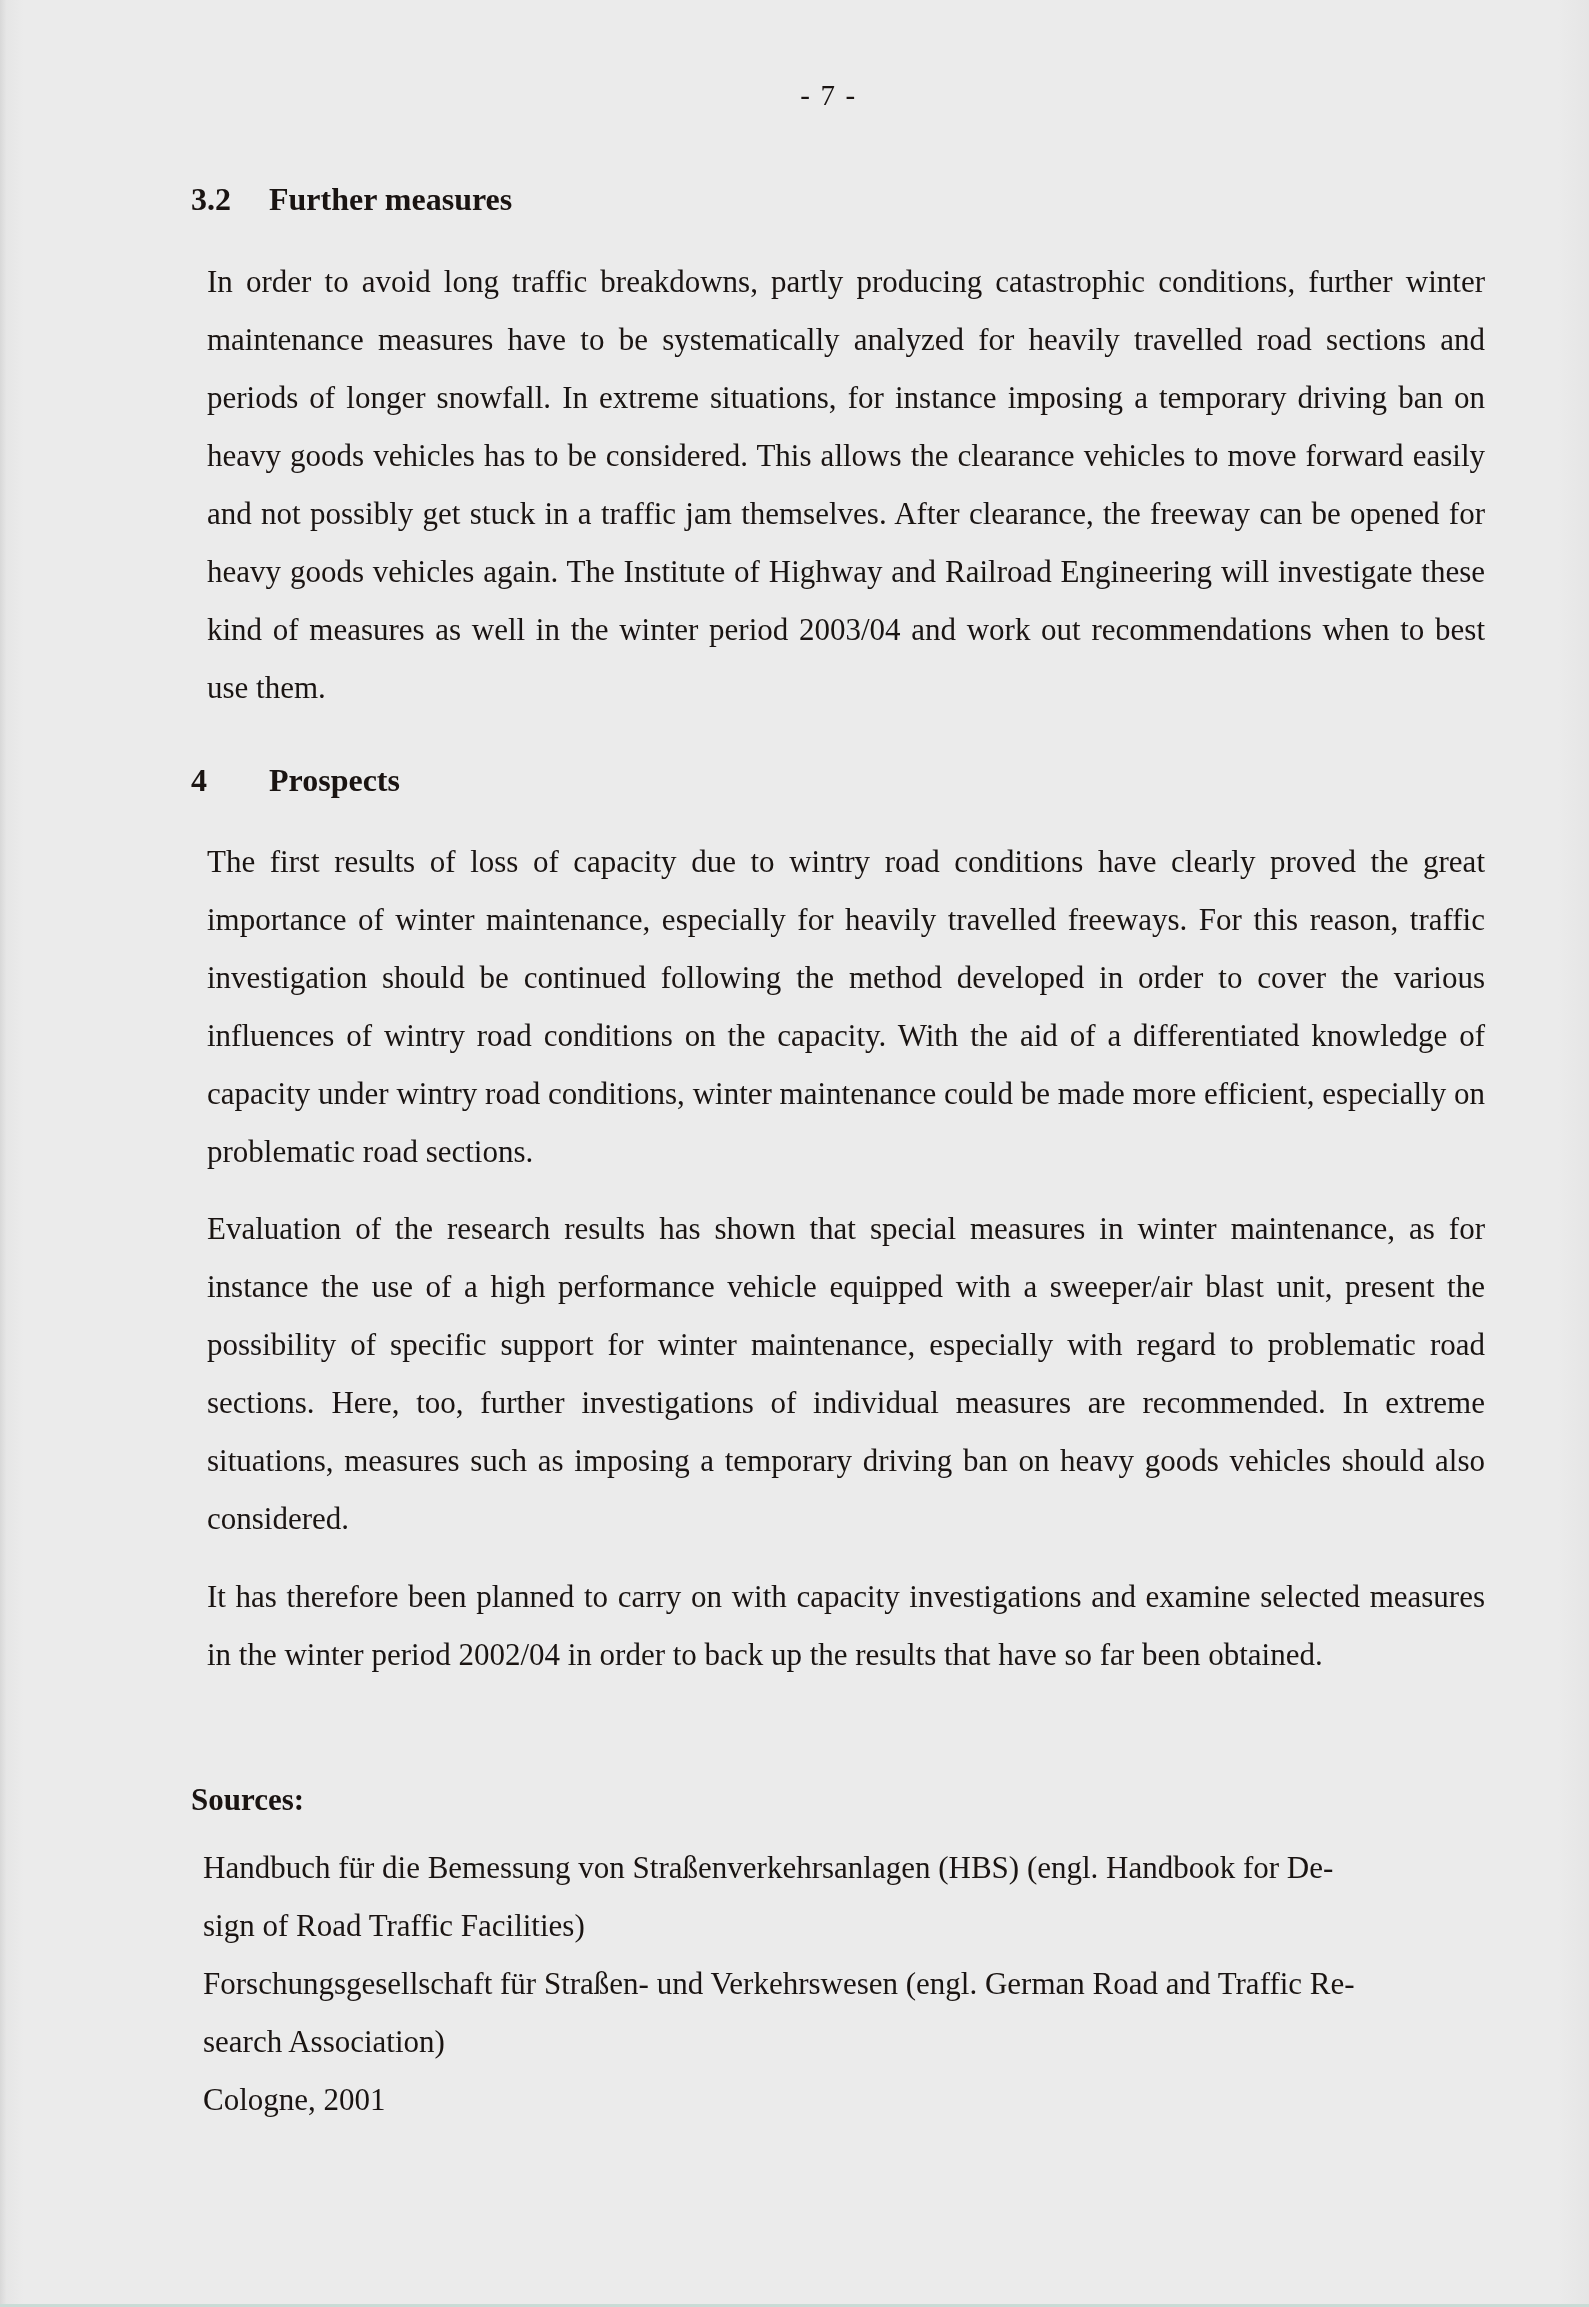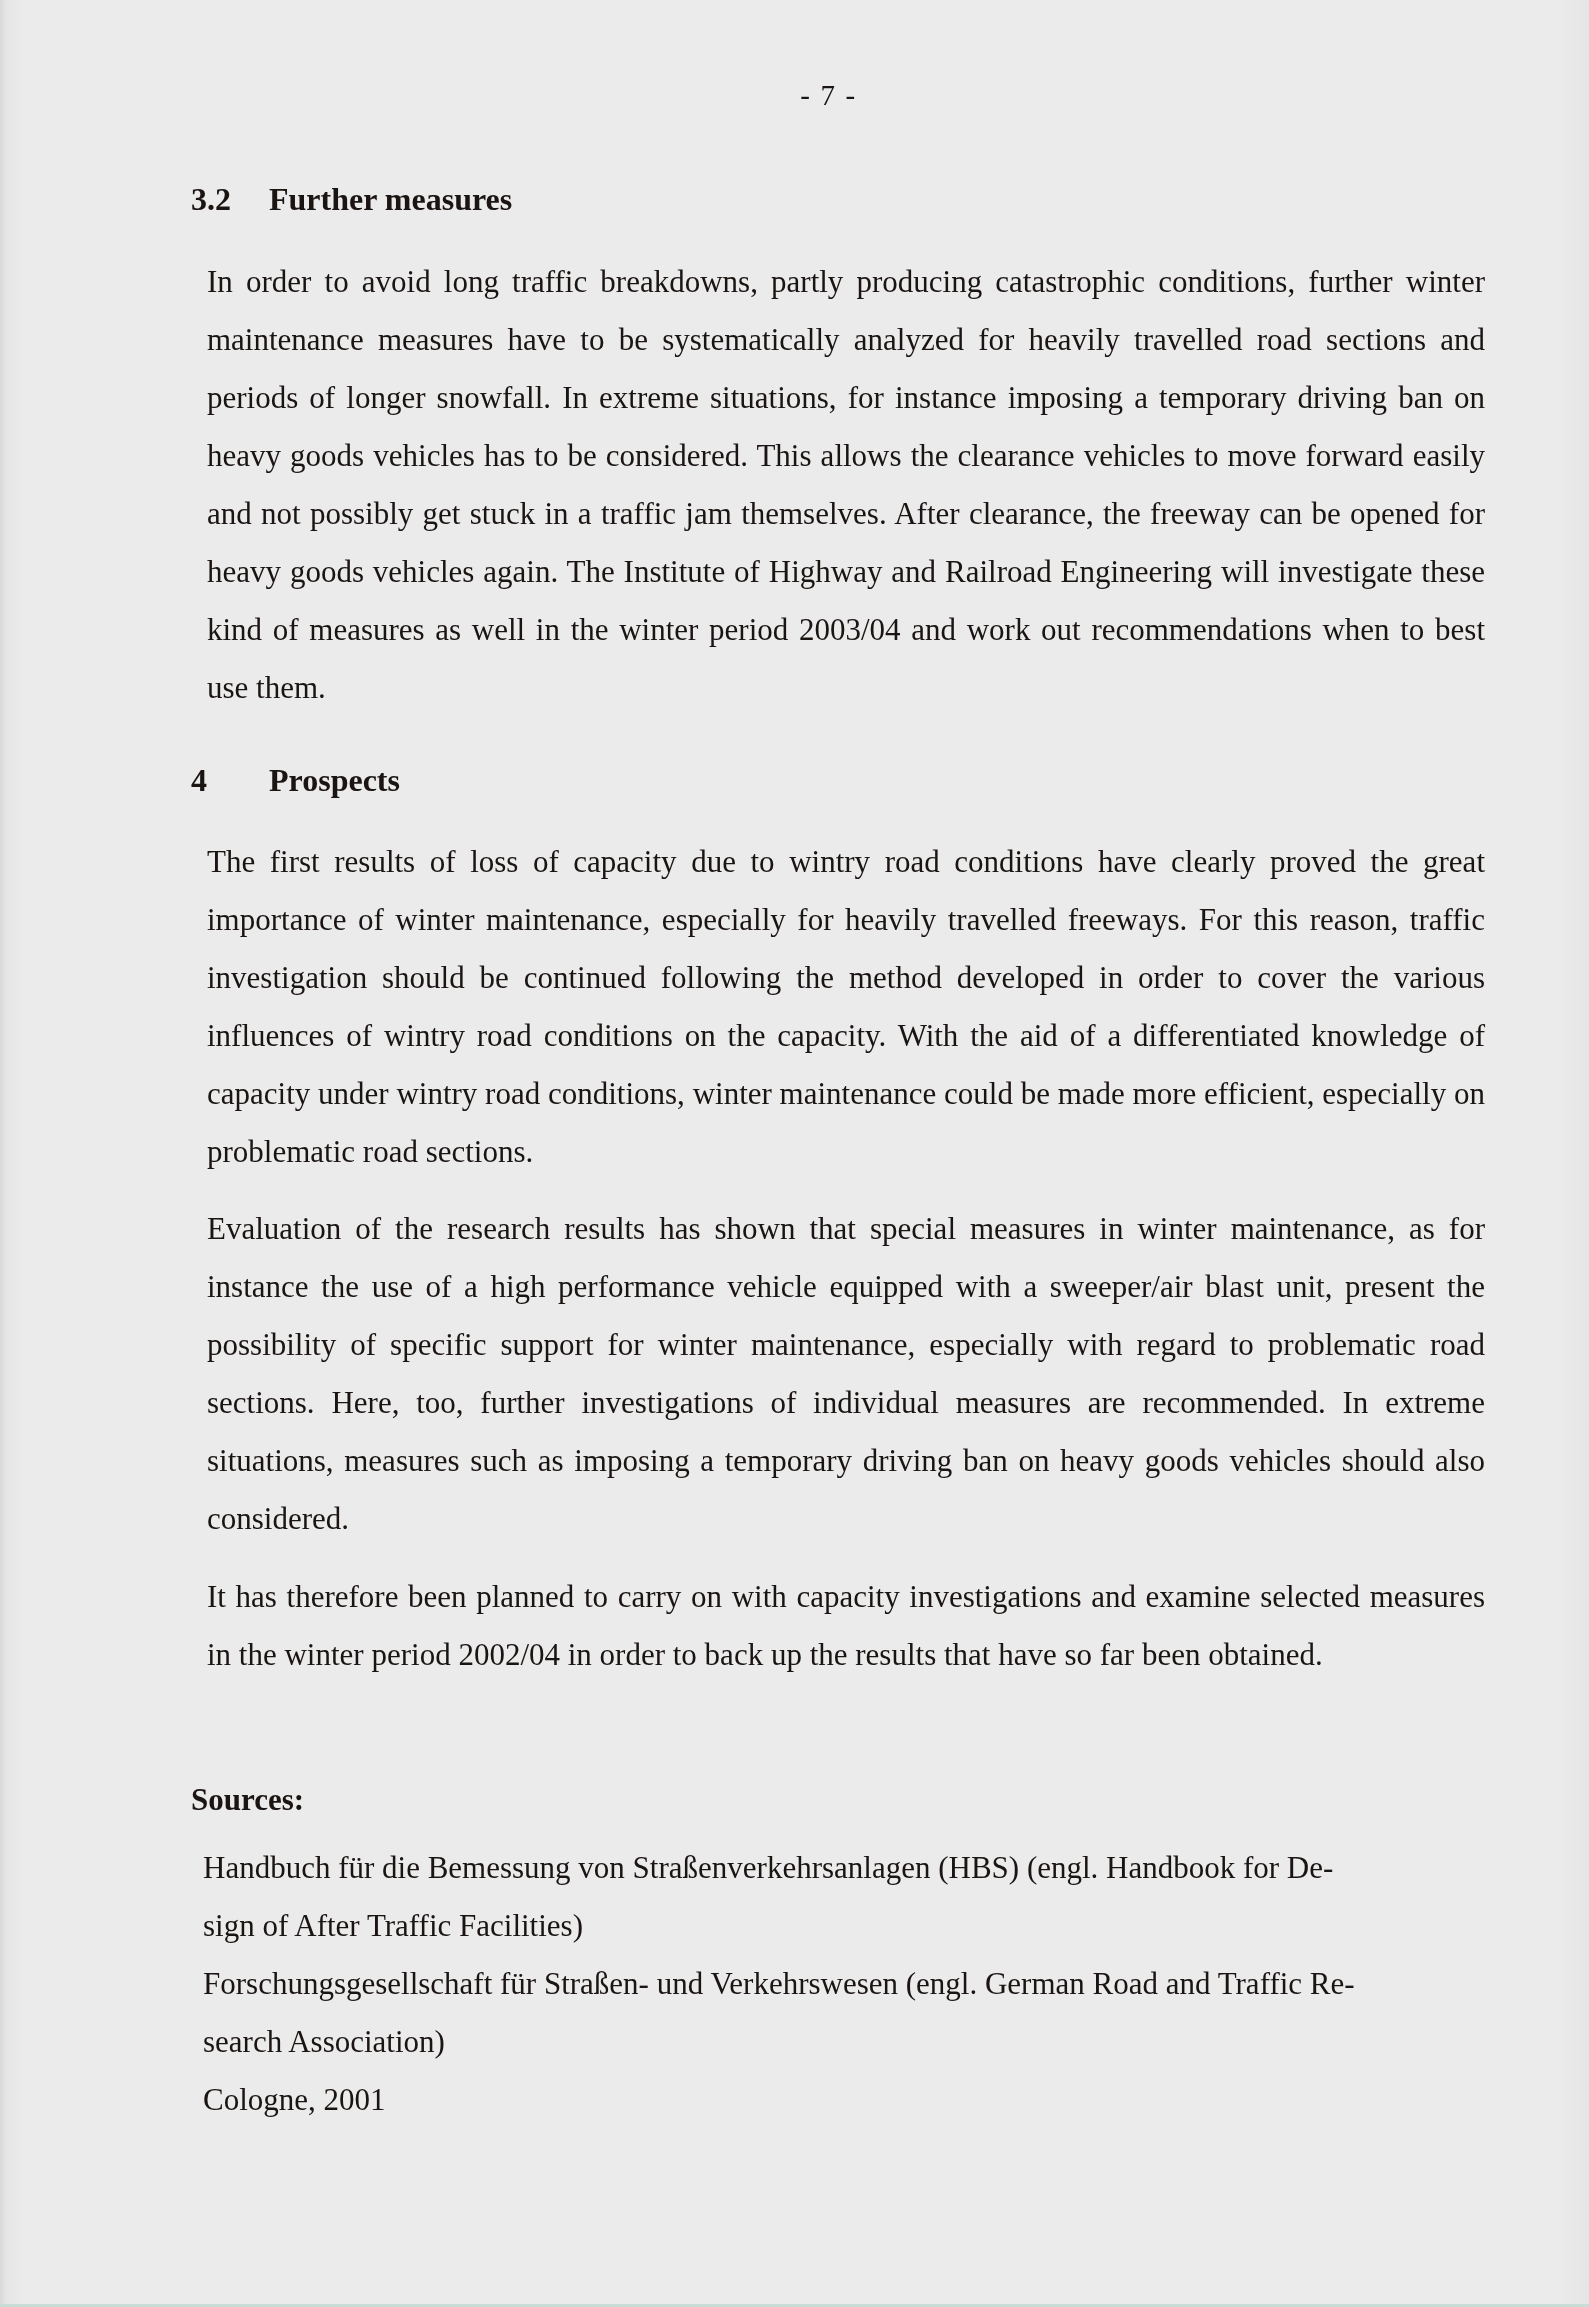--- a/index.html
+++ b/index.html
@@ -106,21 +106,21 @@
     <p class="para" style="top:833px;">The first results of loss of capacity due to wintry road conditions have clearly proved the great importance of winter maintenance, especially for heavily travelled freeways. For this reason, traffic investigation should be continued following the method developed in order to cover the various influences of wintry road conditions on the capacity. With the aid of a differentiated knowledge of capacity under wintry road conditions, winter maintenance could be made more efficient, especially on problematic road sections.</p>
 
     <p class="para" style="top:1200px;">Evaluation of the research results has shown that special measures in winter maintenance, as for instance the use of a high performance vehicle equipped with a sweeper/air blast unit, pre­sent the possibility of specific support for winter maintenance, especially with regard to problematic road sections. Here, too, further investigations of individual measures are rec­ommended. In extreme situations, measures such as imposing a temporary driving ban on heavy goods vehicles should also considered.</p>
 
     <p class="para" style="top:1568px;">It has therefore been planned to carry on with capacity investigations and examine selected measures in the winter period 2002/04 in order to back up the results that have so far been obtained.</p>
 
     <div class="sources-label" style="top:1770px;margin-top:12px;">Sources:</div>
 
     <div class="ref" style="top:1835px;">
       <span class="ref-line">Handbuch für die Bemessung von Straßenverkehrsanlagen (HBS) (engl. Handbook for De-</span>
-      <span class="ref-line">sign of After Traffic Facilities)</span>
+      <span class="ref-line">sign of Road Traffic Facilities)</span>
       <span class="ref-line">Forschungsgesellschaft für Straßen- und Verkehrswesen (engl. German Road and Traffic Re-</span>
       <span class="ref-line">search Association)</span>
       <span class="ref-line">Cologne, 2001</span>
     </div>
 
   </div>
 
   <div class="bottom-strip"></div>
 </div>
 

